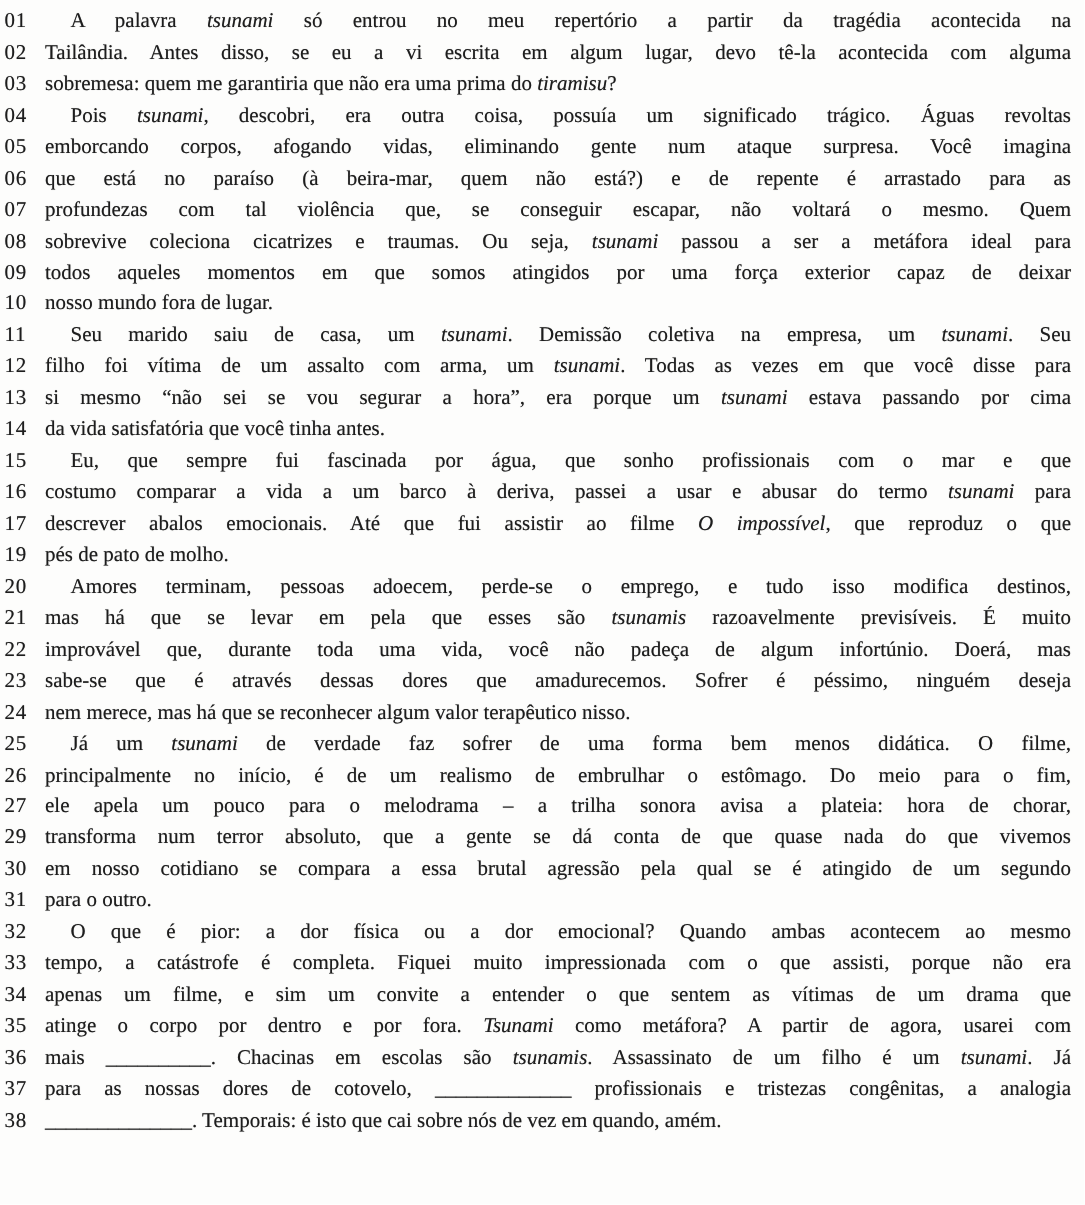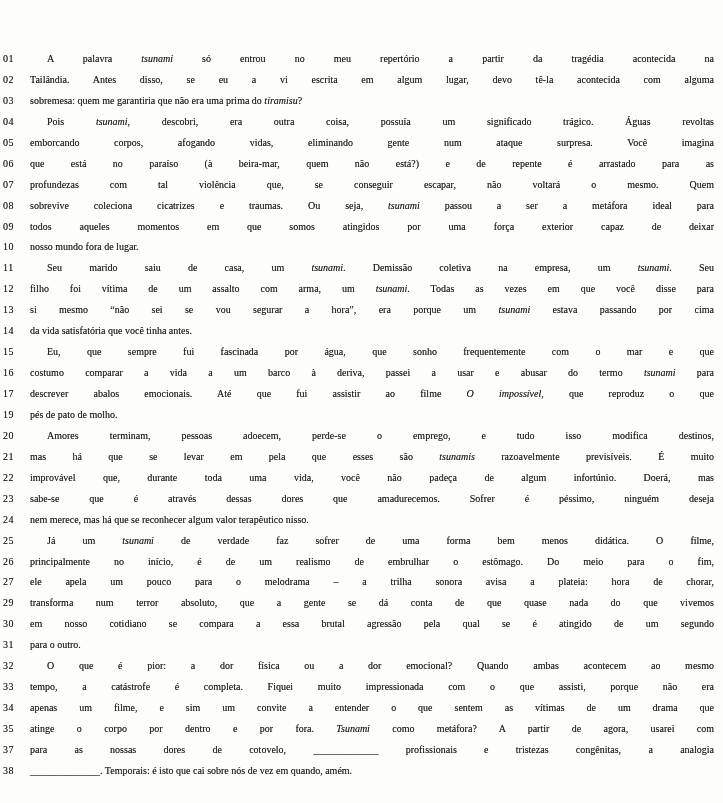--- a/index.html
+++ b/index.html
@@ -8,21 +8,21 @@
     background: #ffffff;
   }
   .page {
     position: relative;
     width: 723px;
     height: 803px;
     box-sizing: border-box;
     padding: 5px 9px 0 3px;
     background: #fdfdfc;
     font-family: "Liberation Serif", "DejaVu Serif", serif;
-    font-size: 10px;
+    font-size: 14px;
     color: #1d1d1d;
     overflow: hidden;
     text-shadow: 0 0 0.45px rgba(20,20,20,0.55);
   }
   .line {
     display: flex;
     align-items: baseline;
     height: 20.95px;
     line-height: 20.95px;
     white-space: nowrap;
@@ -32,21 +32,20 @@
     width: 27px;
     letter-spacing: 0.5px;
   }
   .text {
     flex: 1 1 auto;
     min-width: 0;
     white-space: normal;
     text-align: justify;
     text-align-last: justify;
     text-justify: inter-word;
-    margin-top: 44px;
   }
   .line.last .text {
     text-align-last: left;
   }
   .line.indent .text {
     text-indent: 17px;
   }
   .text i {
     font-style: italic;
   }
@@ -107,21 +106,21 @@
       <div class="line">
         <span class="num">13</span>
         <span class="text"><span>si mesmo “não sei se vou segurar a hora”, era porque um </span><i>tsunami</i><span> estava passando por cima</span></span>
       </div>
       <div class="line last">
         <span class="num">14</span>
         <span class="text"><span>da vida satisfatória que você tinha antes.</span></span>
       </div>
       <div class="line indent">
         <span class="num">15</span>
-        <span class="text"><span>Eu, que sempre fui fascinada por água, que sonho frequentemente com o mar e que</span></span>
+        <span class="text"><span>Eu, que sempre fui fascinada por água, que sonho profissionais com o mar e que</span></span>
       </div>
       <div class="line">
         <span class="num">16</span>
         <span class="text"><span>costumo comparar a vida a um barco à deriva, passei a usar e abusar do termo </span><i>tsunami</i><span> para</span></span>
       </div>
       <div class="line">
         <span class="num">17</span>
         <span class="text"><span>descrever abalos emocionais. Até que fui assistir ao filme </span><i>O impossível</i><span>, que reproduz o que</span></span>
       </div>
       <div class="line last">
@@ -180,20 +179,24 @@
         <span class="num">33</span>
         <span class="text"><span>tempo, a catástrofe é completa. Fiquei muito impressionada com o que assisti, porque não era</span></span>
       </div>
       <div class="line">
         <span class="num">34</span>
         <span class="text"><span>apenas um filme, e sim um convite a entender o que sentem as vítimas de um drama que</span></span>
       </div>
       <div class="line">
         <span class="num">35</span>
         <span class="text"><span>atinge o corpo por dentro e por fora. </span><i>Tsunami</i><span> como metáfora? A partir de agora, usarei com</span></span>
+      </div>
+      <div class="line">
+        <span class="num">36</span>
+        <span class="text"><span>mais </span><span>__________</span><span>. Chacinas em escolas são </span><i>tsunamis</i><span>. Assassinato de um filho é um </span><i>tsunami</i><span>. Já</span></span>
       </div>
       <div class="line">
         <span class="num">37</span>
         <span class="text"><span>para as nossas dores de cotovelo, </span><span>_____________</span><span> profissionais e tristezas congênitas, a analogia</span></span>
       </div>
       <div class="line last">
         <span class="num">38</span>
         <span class="text"><span>______________</span><span>. Temporais: é isto que cai sobre nós de vez em quando, amém.</span></span>
       </div>
     </div>

